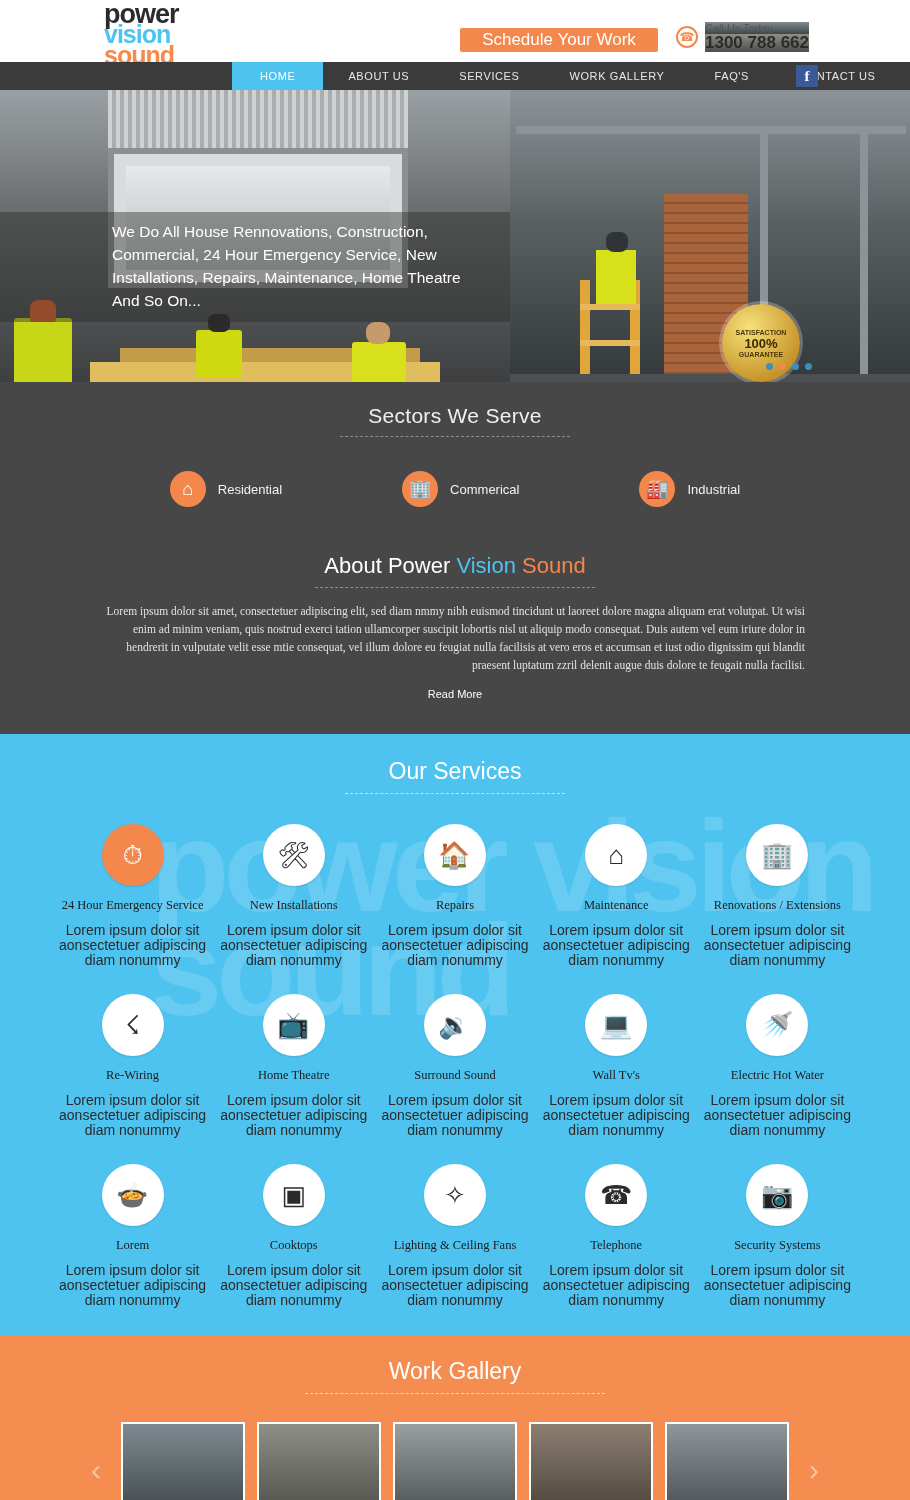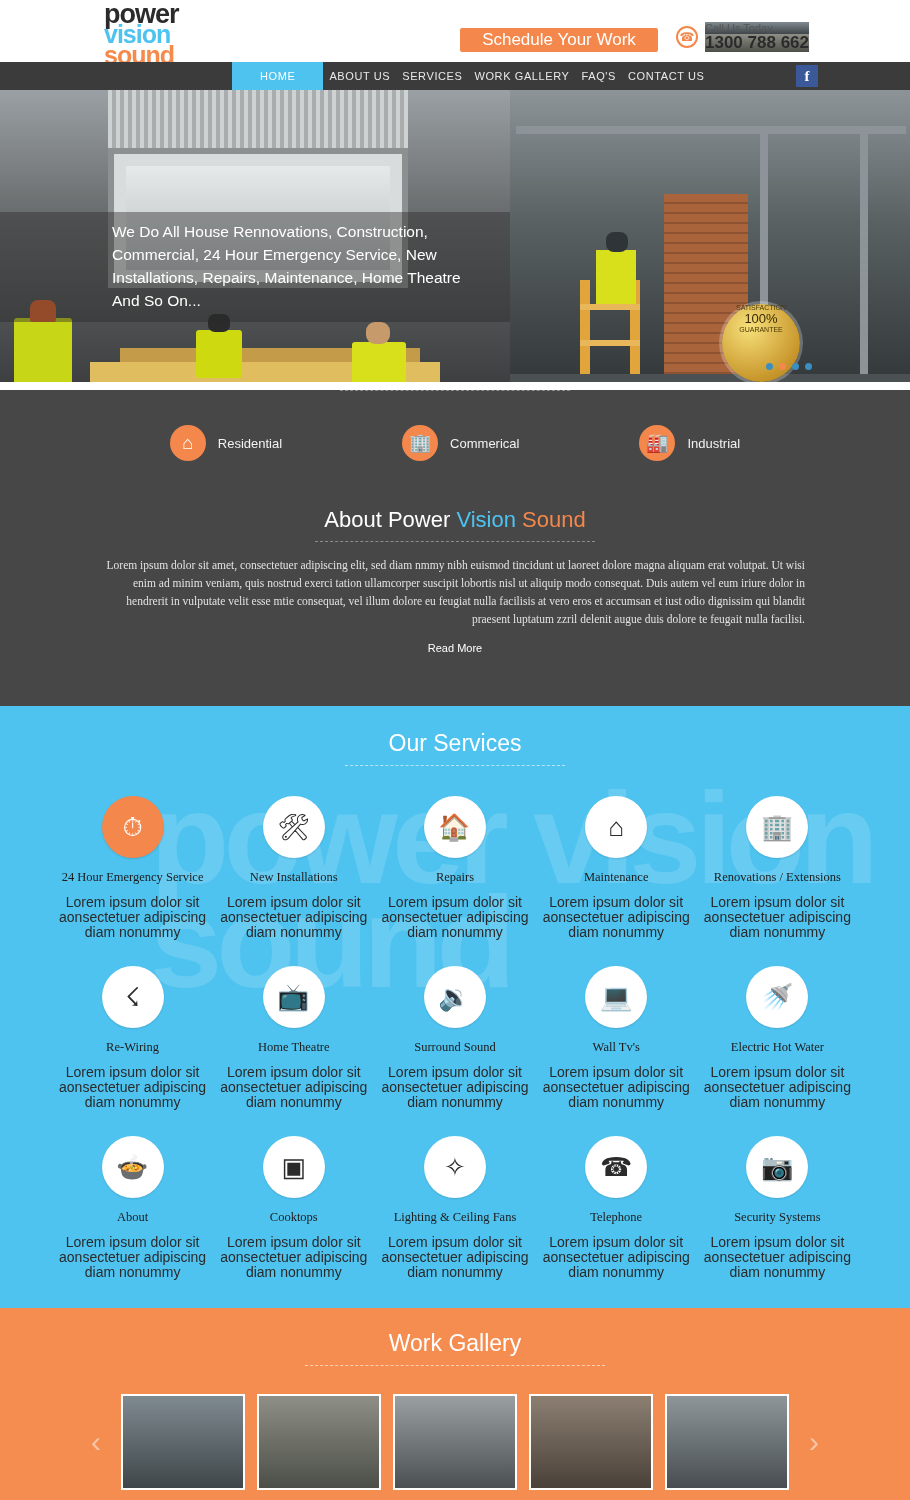--- a/index.html
+++ b/index.html
@@ -28,21 +28,21 @@
   .phone-ic {
     width:22px;height:22px;border-radius:50%;border:2px solid #f4874b;color:#f4874b;
     display:flex;align-items:center;justify-content:center;font-size:12px;
   }
   .callus .t1 { font-size:11px; color:#555; line-height:12px;}
   .callus .t2 { font-size:17px; font-weight:bold; color:#2b2b2b; line-height:18px;}
 
   
   .nav { height:28px; background:#3b3b3b; display:flex; align-items:stretch; padding-left:232px; position:relative;}
   .nav .item {
-    color:#e9e9e9; font-size:11px; letter-spacing:.6px; padding:0 6px;
+    color:#e9e9e9; font-size:11px; letter-spacing:.6px; padding:0 25px;
     display:flex; align-items:center; cursor:pointer;
   }
   .nav .item.active { background:#4ec3f0; color:#fff; padding:0 28px;}
   .fb {
     position:absolute; right:92px; top:3px; width:22px; height:22px; background:#3b5998;
     color:#fff; font-weight:bold; font-size:15px; text-align:center; line-height:22px;
     font-family:"Liberation Serif", serif; cursor:pointer;
   }
 
   
@@ -83,22 +83,22 @@
   .floor { left:510px; top:284px; width:400px; height:12px; background:#4b5052;}
 
   .hero-caption {
     position:absolute; left:0; top:122px; width:510px; padding:8px 26px 10px 112px;
     background:rgba(40,40,40,0.42); color:#fff; font-size:15.5px; line-height:23px;
   }
   .seal {
     position:absolute; left:722px; top:214px; width:78px; height:78px;
     border-radius:50%;
     background:radial-gradient(circle at 35% 30%, #f7e07a, #c8972c 70%, #a9791d);
-    color:#4a3707; font-size:7px; font-weight:normal; text-align:center;
-    display:flex; flex-direction:column; align-items:center; 
+    color:#4a3707; font-size:7px; font-weight:bold; text-align:center;
+    display:flex; flex-direction:column; align-items:center; justify-content:center;
     box-shadow:0 0 0 3px rgba(255,255,255,.25);
   }
   .seal .p100 { font-size:13px; color:#3a2a04; }
   .dots { position:absolute; right:98px; bottom:12px; display:flex; gap:6px; }
   .dots i { width:7px; height:7px; border-radius:50%; background:#3a8ec0; display:block; cursor:pointer;}
   .dots i.on { background:#f4874b; }
 
   
   .dark { background:#474747; color:#fff; }
   .sec-title {
@@ -110,21 +110,21 @@
   }
   .sectors { display:flex; justify-content:center; gap:120px; padding:34px 0 40px; }
   .sector { display:flex; align-items:center; gap:12px; }
   .circ-o {
     width:36px;height:36px;border-radius:50%;background:#f4874b;color:#fff;
     display:flex;align-items:center;justify-content:center;font-size:18px;
   }
   .sector span { font-size:13px; color:#f2f2f2; }
 
   
-  .about-wrap { padding:6px 0 52px; }
+  .about-wrap { padding:6px 0 34px; }
   .about-title { text-align:center; font-size:22px; color:#fff; }
   .about-title .v { color:#4ec3f0; }
   .about-title .s { color:#f4874b; }
   .about-p {
     width:700px; margin:14px auto 0; font-size:11.5px; line-height:18px;
     color:#e2e2e2; text-align:right; font-family:"Liberation Serif", serif;
   }
   .readmore { display:block; text-align:center; margin-top:14px; font-size:11px; color:#fff; cursor:pointer;}
 
   
@@ -228,20 +228,21 @@
     </div>
     <div class="dots">
       <i></i>
       <i class="on"></i>
       <i></i>
       <i></i>
     </div>
   </div>
 
   <div class="dark">
+    <div class="sec-title">Sectors We Serve</div>
     <div class="divider"></div>
 
     <div class="sectors">
       <div class="sector">
         <div class="circ-o">⌂</div>
         <span>Residential</span>
       </div>
       <div class="sector">
         <div class="circ-o">🏢</div>
         <span>Commerical</span>
@@ -315,21 +316,21 @@
         <p>Lorem ipsum dolor sit aonsectetuer adipiscing diam nonummy</p>
       </div>
       <div class="svc">
         <div class="ic">🚿</div>
         <h4>Electric Hot Water</h4>
         <p>Lorem ipsum dolor sit aonsectetuer adipiscing diam nonummy</p>
       </div>
 
       <div class="svc">
         <div class="ic">🍲</div>
-        <h4>About</h4>
+        <h4>Lorem</h4>
         <p>Lorem ipsum dolor sit aonsectetuer adipiscing diam nonummy</p>
       </div>
       <div class="svc">
         <div class="ic">▣</div>
         <h4>Cooktops</h4>
         <p>Lorem ipsum dolor sit aonsectetuer adipiscing diam nonummy</p>
       </div>
       <div class="svc">
         <div class="ic">✧</div>
         <h4>Lighting &amp; Ceiling Fans</h4>

